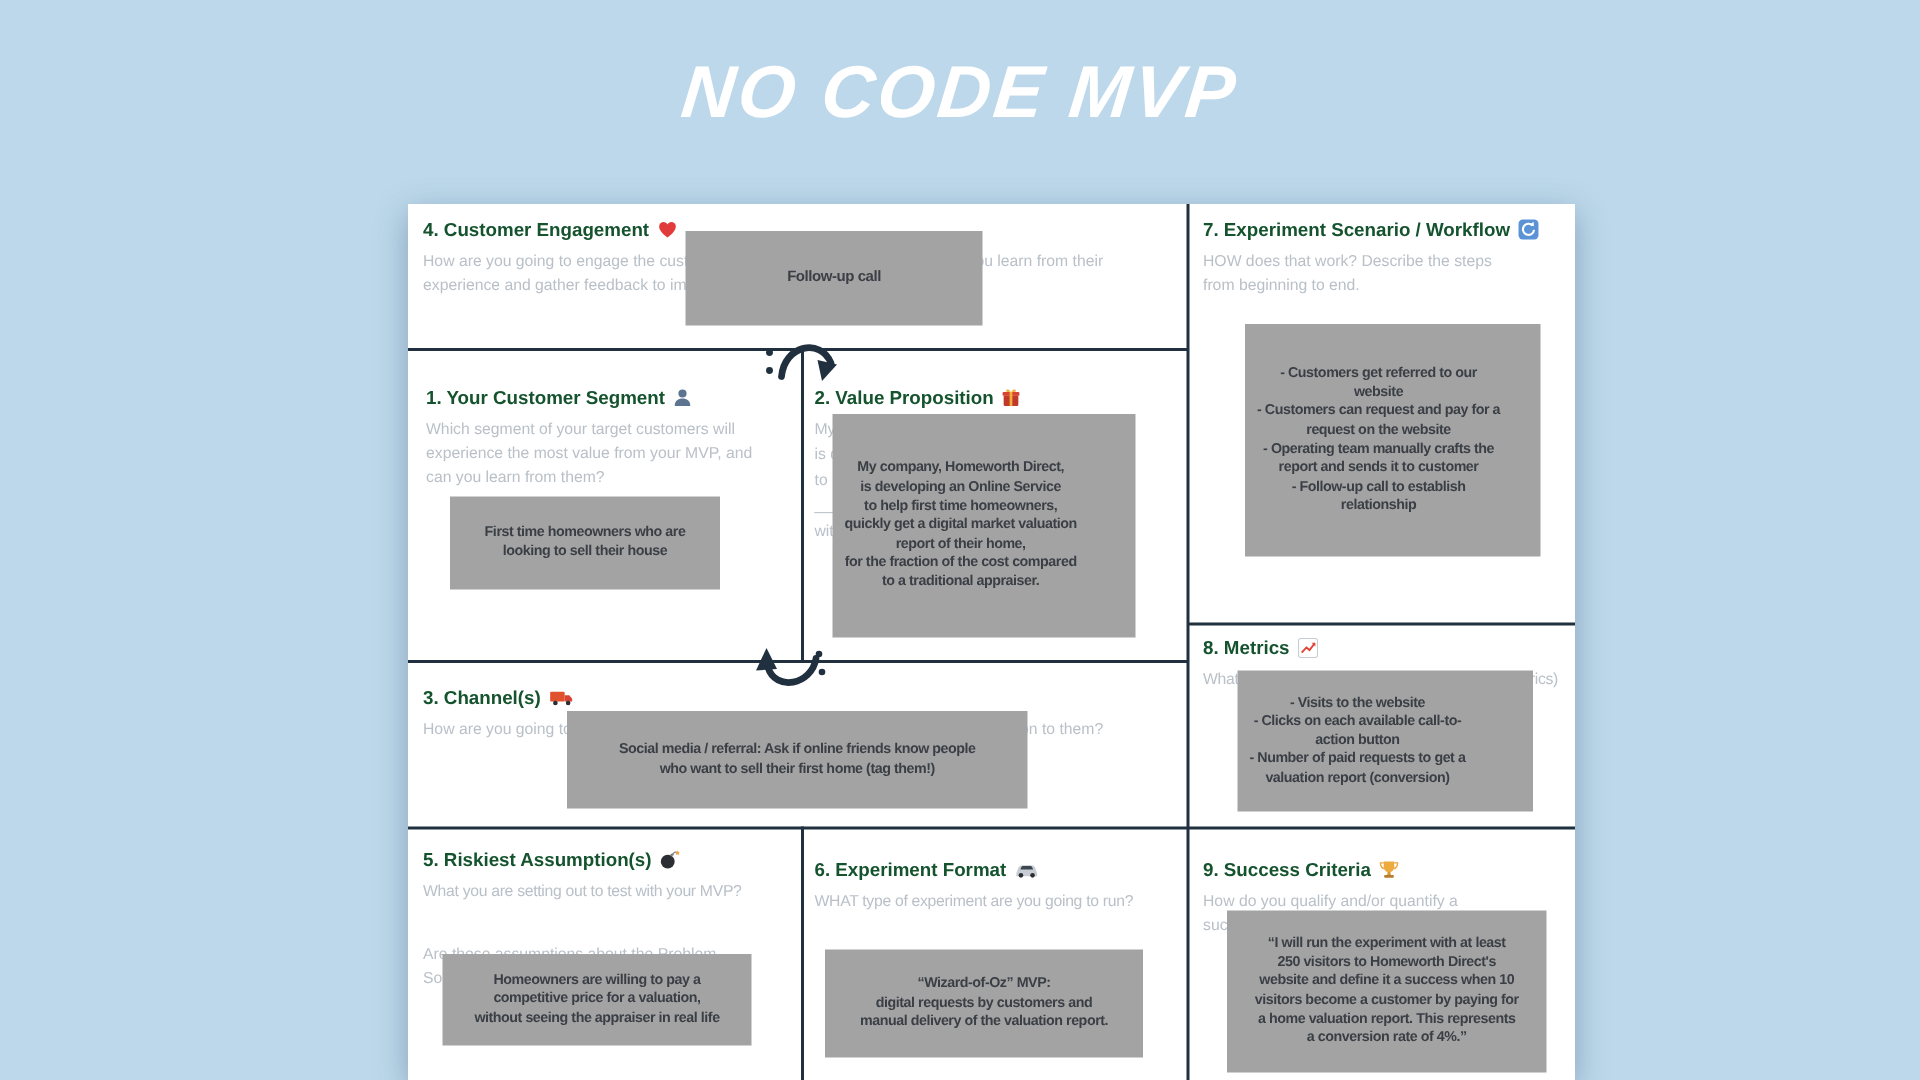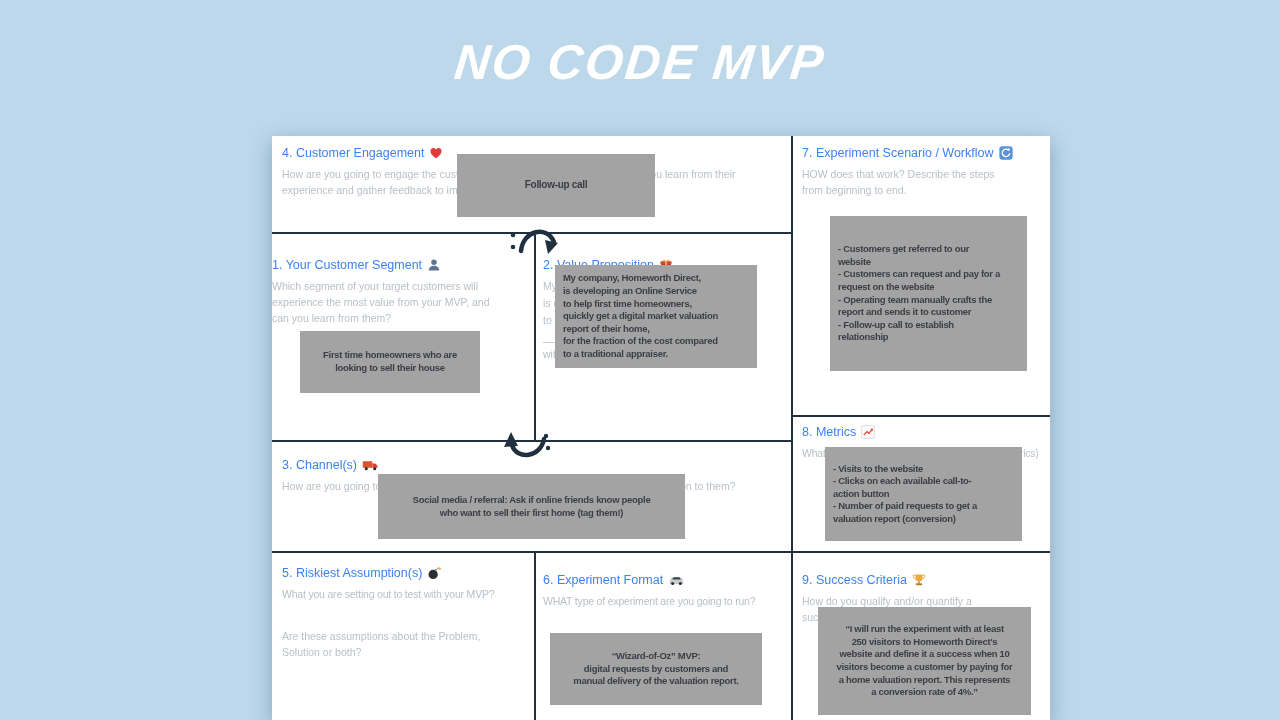--- a/index.html
+++ b/index.html
@@ -3,30 +3,30 @@
 <meta charset="utf-8">
 <style>
   html,body{margin:0;padding:0}
   body{width:1280px;height:720px;background:#BDD8EB;font-family:"Liberation Sans",sans-serif;overflow:hidden;position:relative}
   .board-title{position:absolute;top:34px;left:0;width:100%;text-align:center;color:#FFFFFF;
     font-size:49px;font-weight:bold;font-style:italic;letter-spacing:2px;transform:skewX(-6deg)}
   .canvas{position:absolute;left:272px;top:136px;width:778px;height:584px;background:#FFFFFF;
     box-shadow:0 6px 20px rgba(46,76,104,.38)}
   .line{position:absolute;background:#20303F;z-index:2}
   .section{position:absolute;z-index:1;box-sizing:border-box}
-  .sec-title{font-weight:normal;font-size:12.5px;color:#3b82f6;white-space:nowrap;display:flex;align-items:center}
+  .sec-title{font-weight:bold;font-size:12.5px;color:#14532d;white-space:nowrap;display:flex;align-items:center}
   .prompt{color:#B9C0C8;font-size:10.5px;line-height:16px;white-space:pre-line;margin-top:6px}
   .prompt.nowrap{white-space:nowrap}
   .prompt.tight{letter-spacing:-0.2px}
   .ic{width:14px;height:14px;margin-left:5px;flex:0 0 auto}
   .ic.wide{width:17px;height:12px}
   .note{position:absolute;background:#a3a3a3;color:#3A3E45;font-weight:bold;font-size:9.5px;
     letter-spacing:-0.3px;line-height:12.6px;display:flex;align-items:center;justify-content:center;
     text-align:center;white-space:pre-line;padding:6px 8px;box-sizing:border-box;z-index:3}
-  .note.left{text-align:left;justify-content:flex-start}
+  .note.left{text-align:center;justify-content:flex-start}
   .arrow{position:absolute;z-index:4}
 </style>
 </head>
 <body>
 
 <div class="board-title">NO CODE MVP</div>
 
 <div class="canvas">
 
   <div class="line" style="left:0;top:96px;width:520px;height:2px"></div>
@@ -54,21 +54,21 @@
       <svg class="ic" viewBox="0 0 20 20">
           <rect x="0.5" y="0.5" width="19" height="19" rx="4" fill="#5B94D6"></rect>
           <path d="M14 6.3A5.3 5.3 0 1 0 15.3 10.4" stroke="#fff" stroke-width="2" fill="none"></path>
           <path d="M14.8 2.6l.4 4.4-4.2-1.2z" fill="#fff"></path>
         </svg>
     </div>
     <div class="prompt" style="width:240px">HOW does that work? Describe the steps
 from beginning to end.</div>
   </div>
 
-  <div class="section" style="left:0;top:96px;width:263px;padding:26px 0 0 0">
+  <div class="section" style="left:0;top:96px;width:263px;padding:26px 0 0 12px">
     <div class="sec-title">
       <span>1. Your Customer Segment</span>
       <svg class="ic" viewBox="0 0 20 20">
           <circle cx="10" cy="6.2" r="3.9" fill="#5C7490"></circle>
           <path d="M2.6 18c0-5 3.4-7 7.4-7s7.4 2 7.4 7z" fill="#5C7490"></path>
         </svg>
     </div>
     <div class="prompt" style="width:248px">Which segment of your target customers will
 experience the most value from your MVP, and
 can you learn from them?</div>
@@ -166,37 +166,40 @@
 - Customers can request and pay for a
 request on the website
 - Operating team manually crafts the
 report and sends it to customer
 - Follow-up call to establish
 relationship</div>
 
   <div class="note" style="left:28px;top:195px;width:180px;height:62px">First time homeowners who are
 looking to sell their house</div>
 
-  <div class="note left" style="left:283px;top:129px;width:202px;height:103px">My company, Homeworth Direct,
+  <div class="note left" style="left:283px;top:140px;width:202px;height:149px">My company, Homeworth Direct,
 is developing an Online Service
 to help first time homeowners,
 quickly get a digital market valuation
 report of their home,
 for the fraction of the cost compared
 to a traditional appraiser.</div>
 
   <div class="note left" style="left:553px;top:311px;width:197px;height:94px">- Visits to the website
 - Clicks on each available call-to-
 action button
 - Number of paid requests to get a
 valuation report (conversion)</div>
 
   <div class="note" style="left:106px;top:338px;width:307px;height:65px">Social media / referral: Ask if online friends know people
 who want to sell their first home (tag them!)</div>
 
+  <div class="note" style="left:23px;top:500px;width:206px;height:61px">Homeowners are willing to pay a
+competitive price for a valuation,
+without seeing the appraiser in real life</div>
 
   <div class="note" style="left:278px;top:497px;width:212px;height:72px">“Wizard-of-Oz” MVP:
 digital requests by customers and
 manual delivery of the valuation report.</div>
 
   <div class="note" style="left:546px;top:471px;width:213px;height:108px">“I will run the experiment with at least
 250 visitors to Homeworth Direct's
 website and define it a success when 10
 visitors become a customer by paying for
 a home valuation report. This represents

